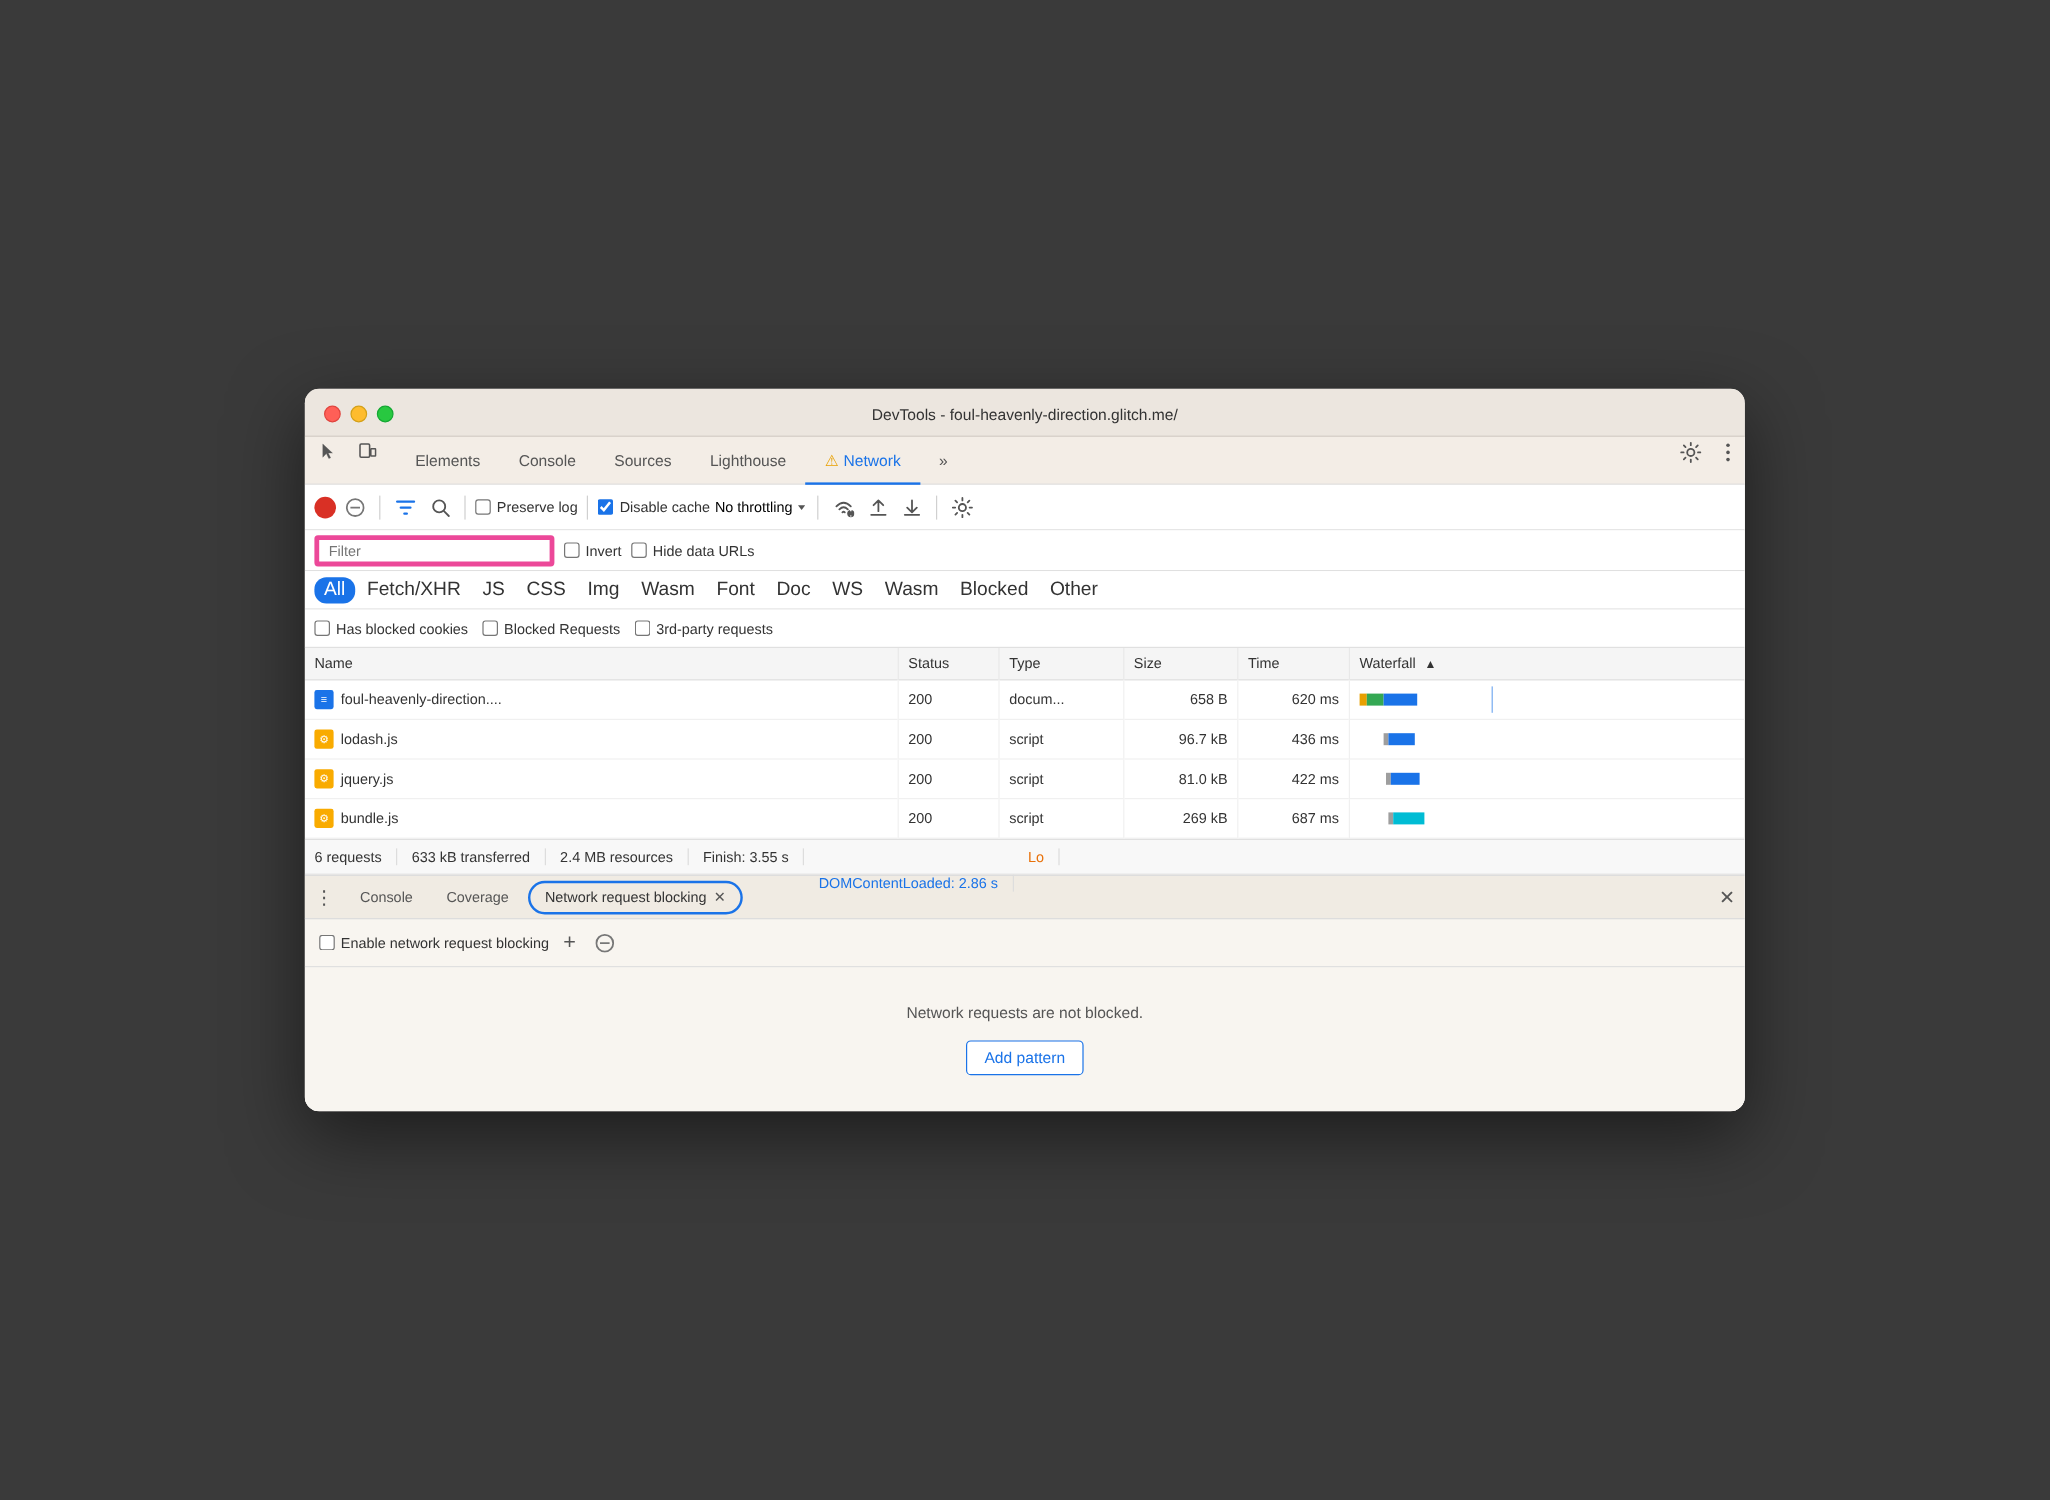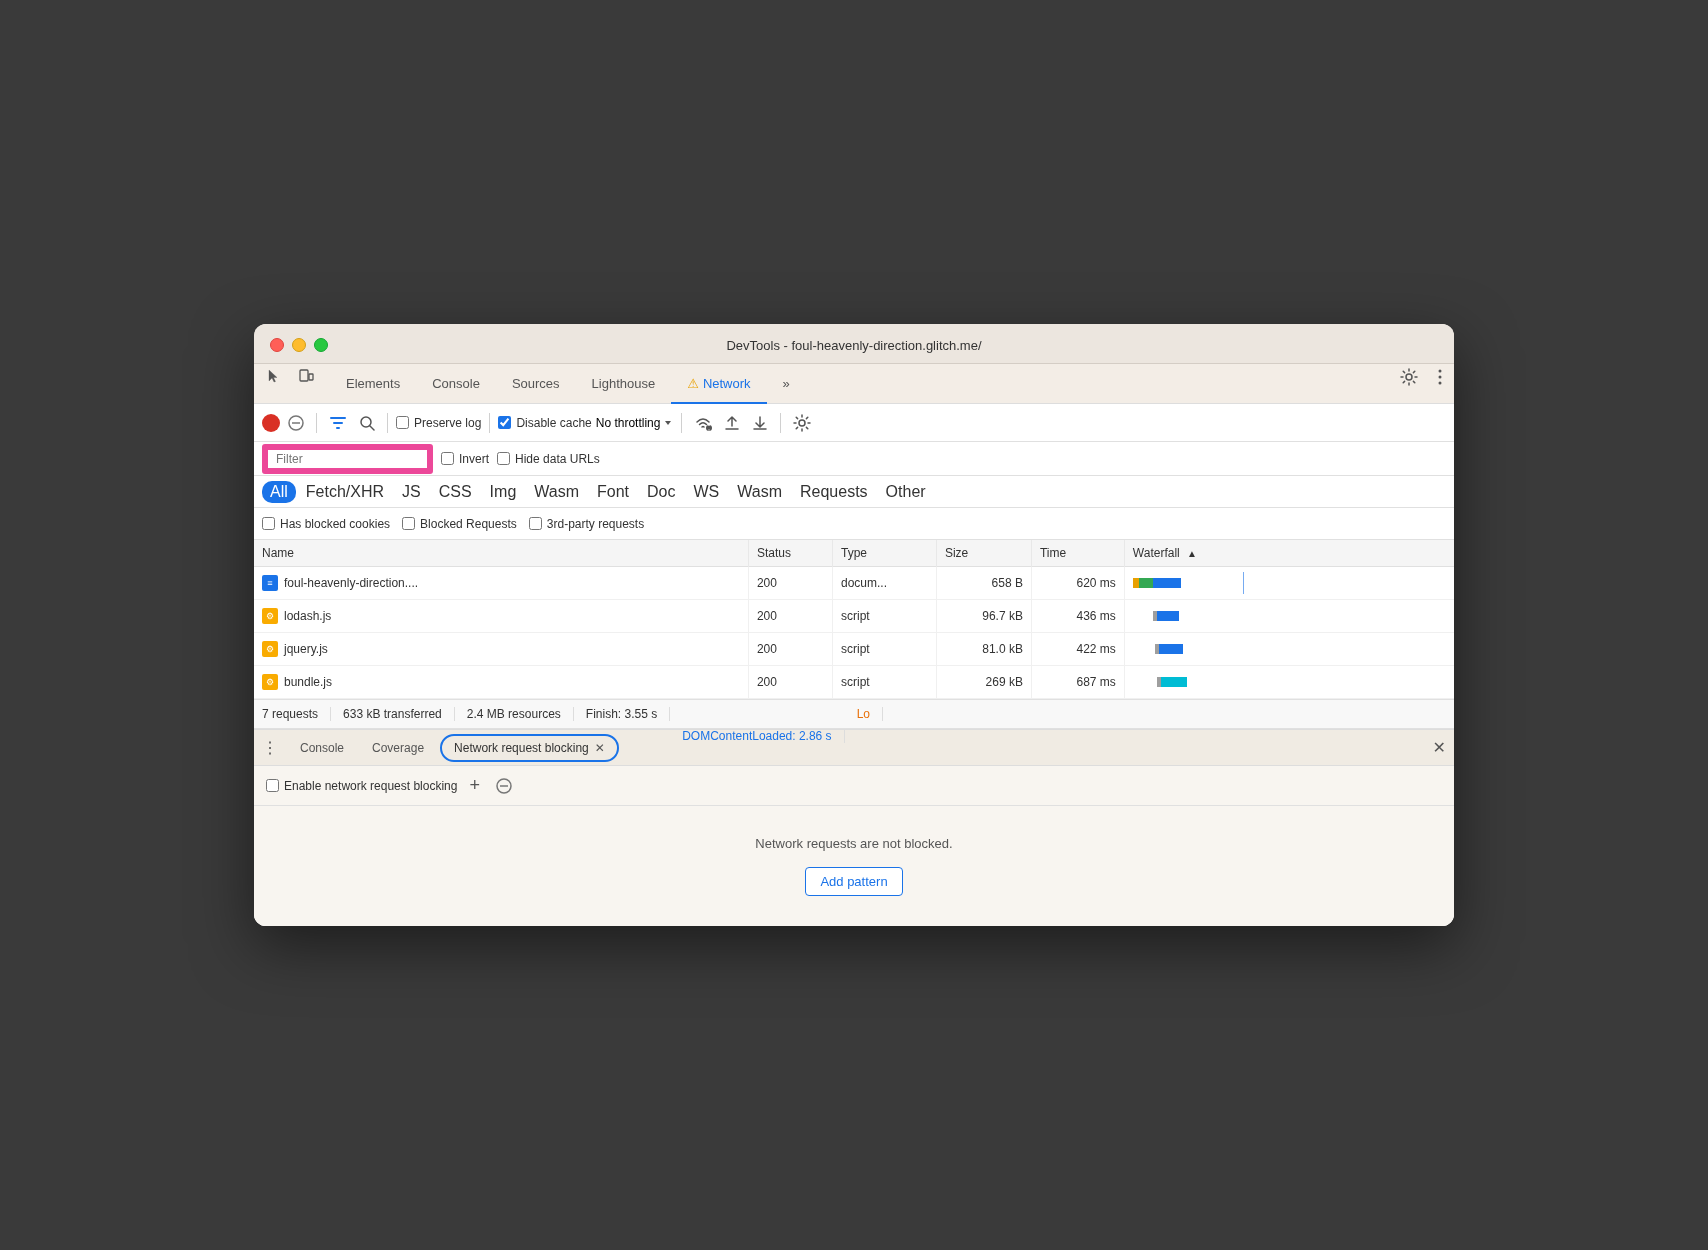--- a/index.html
+++ b/index.html
@@ -155,26 +155,26 @@
     .filter-bar {
       display: flex;
       align-items: center;
       padding: 4px 8px;
       border-bottom: 1px solid #e0e0e0;
       background: #fff;
       gap: 8px;
       height: 34px;
     }
     .filter-input {
-      border: 6px solid #ec4899;
+      border: 4px solid #ec4899;
       border-radius: 3px;
       padding: 2px 8px;
       font-size: 12px;
       color: #333;
-      width: 171px;
+      width: 200px;
       outline: none;
     }
     
     .type-filter-bar {
       display: flex;
       align-items: center;
       padding: 4px 8px;
       border-bottom: 1px solid #e0e0e0;
       background: #fff;
       gap: 2px;
@@ -513,21 +513,21 @@
       <button class="type-btn active">All</button>
       <button class="type-btn">Fetch/XHR</button>
       <button class="type-btn">JS</button>
       <button class="type-btn">CSS</button>
       <button class="type-btn">Img</button>
       <button class="type-btn">Wasm</button>
       <button class="type-btn">Font</button>
       <button class="type-btn">Doc</button>
       <button class="type-btn">WS</button>
       <button class="type-btn">Wasm</button>
-      <button class="type-btn">Requests</button>
+      <button class="type-btn">Blocked</button>
       <button class="type-btn">Other</button>
     </div>
 
     <div class="checkbox-filter-bar">
       <label class="checkbox-label">
         <input type="checkbox" style="">
         <span>Has blocked cookies</span>
       </label>
       <label class="checkbox-label">
         <input type="checkbox" style="">
@@ -638,21 +638,21 @@
                   <div style="width:4px; height:10px; background:#9e9e9e; margin-left:24px;"></div>
                   <div style="width:26px; height:10px; background:#00bcd4; margin-left:0px;"></div>
                 </div>
               </td>
             </tr>
           </tbody>
       </table>
     </div>
 
     <div class="status-bar">
-      <span class="status-item">7 requests</span>
+      <span class="status-item">6 requests</span>
       <span class="status-item">633 kB transferred</span>
       <span class="status-item">2.4 MB resources</span>
       <span class="status-item">Finish: 3.55 s</span>
       <span class="status-item blue">DOMContentLoaded: 2.86 s</span>
       <span class="status-item orange">Lo</span>
     </div>
 
     <div class="bottom-panel">
       <div class="bottom-tab-bar">
         <div class="bottom-tab-icons">⋮</div>

